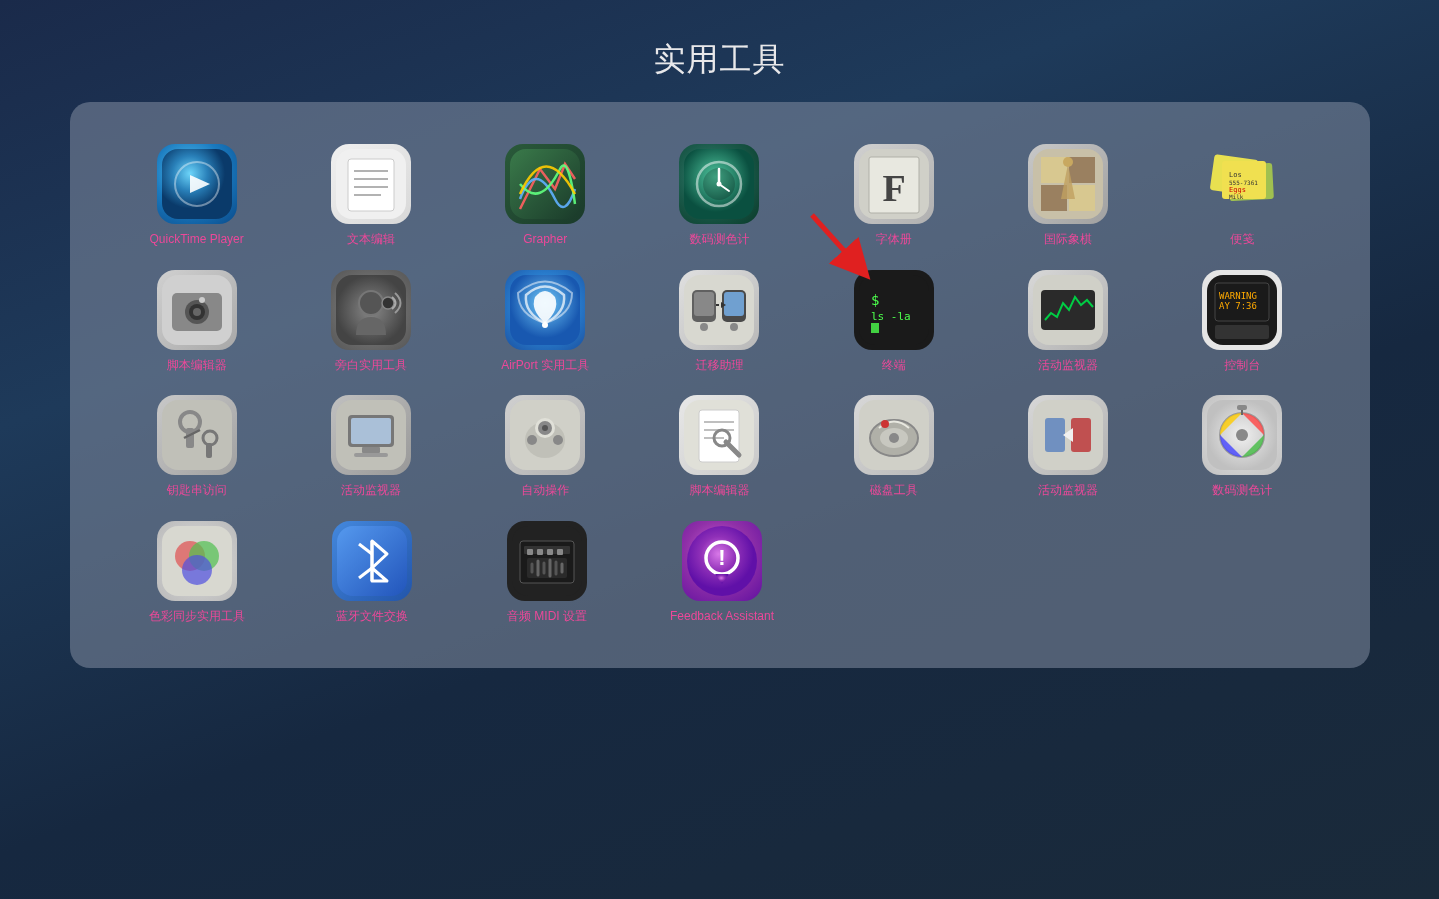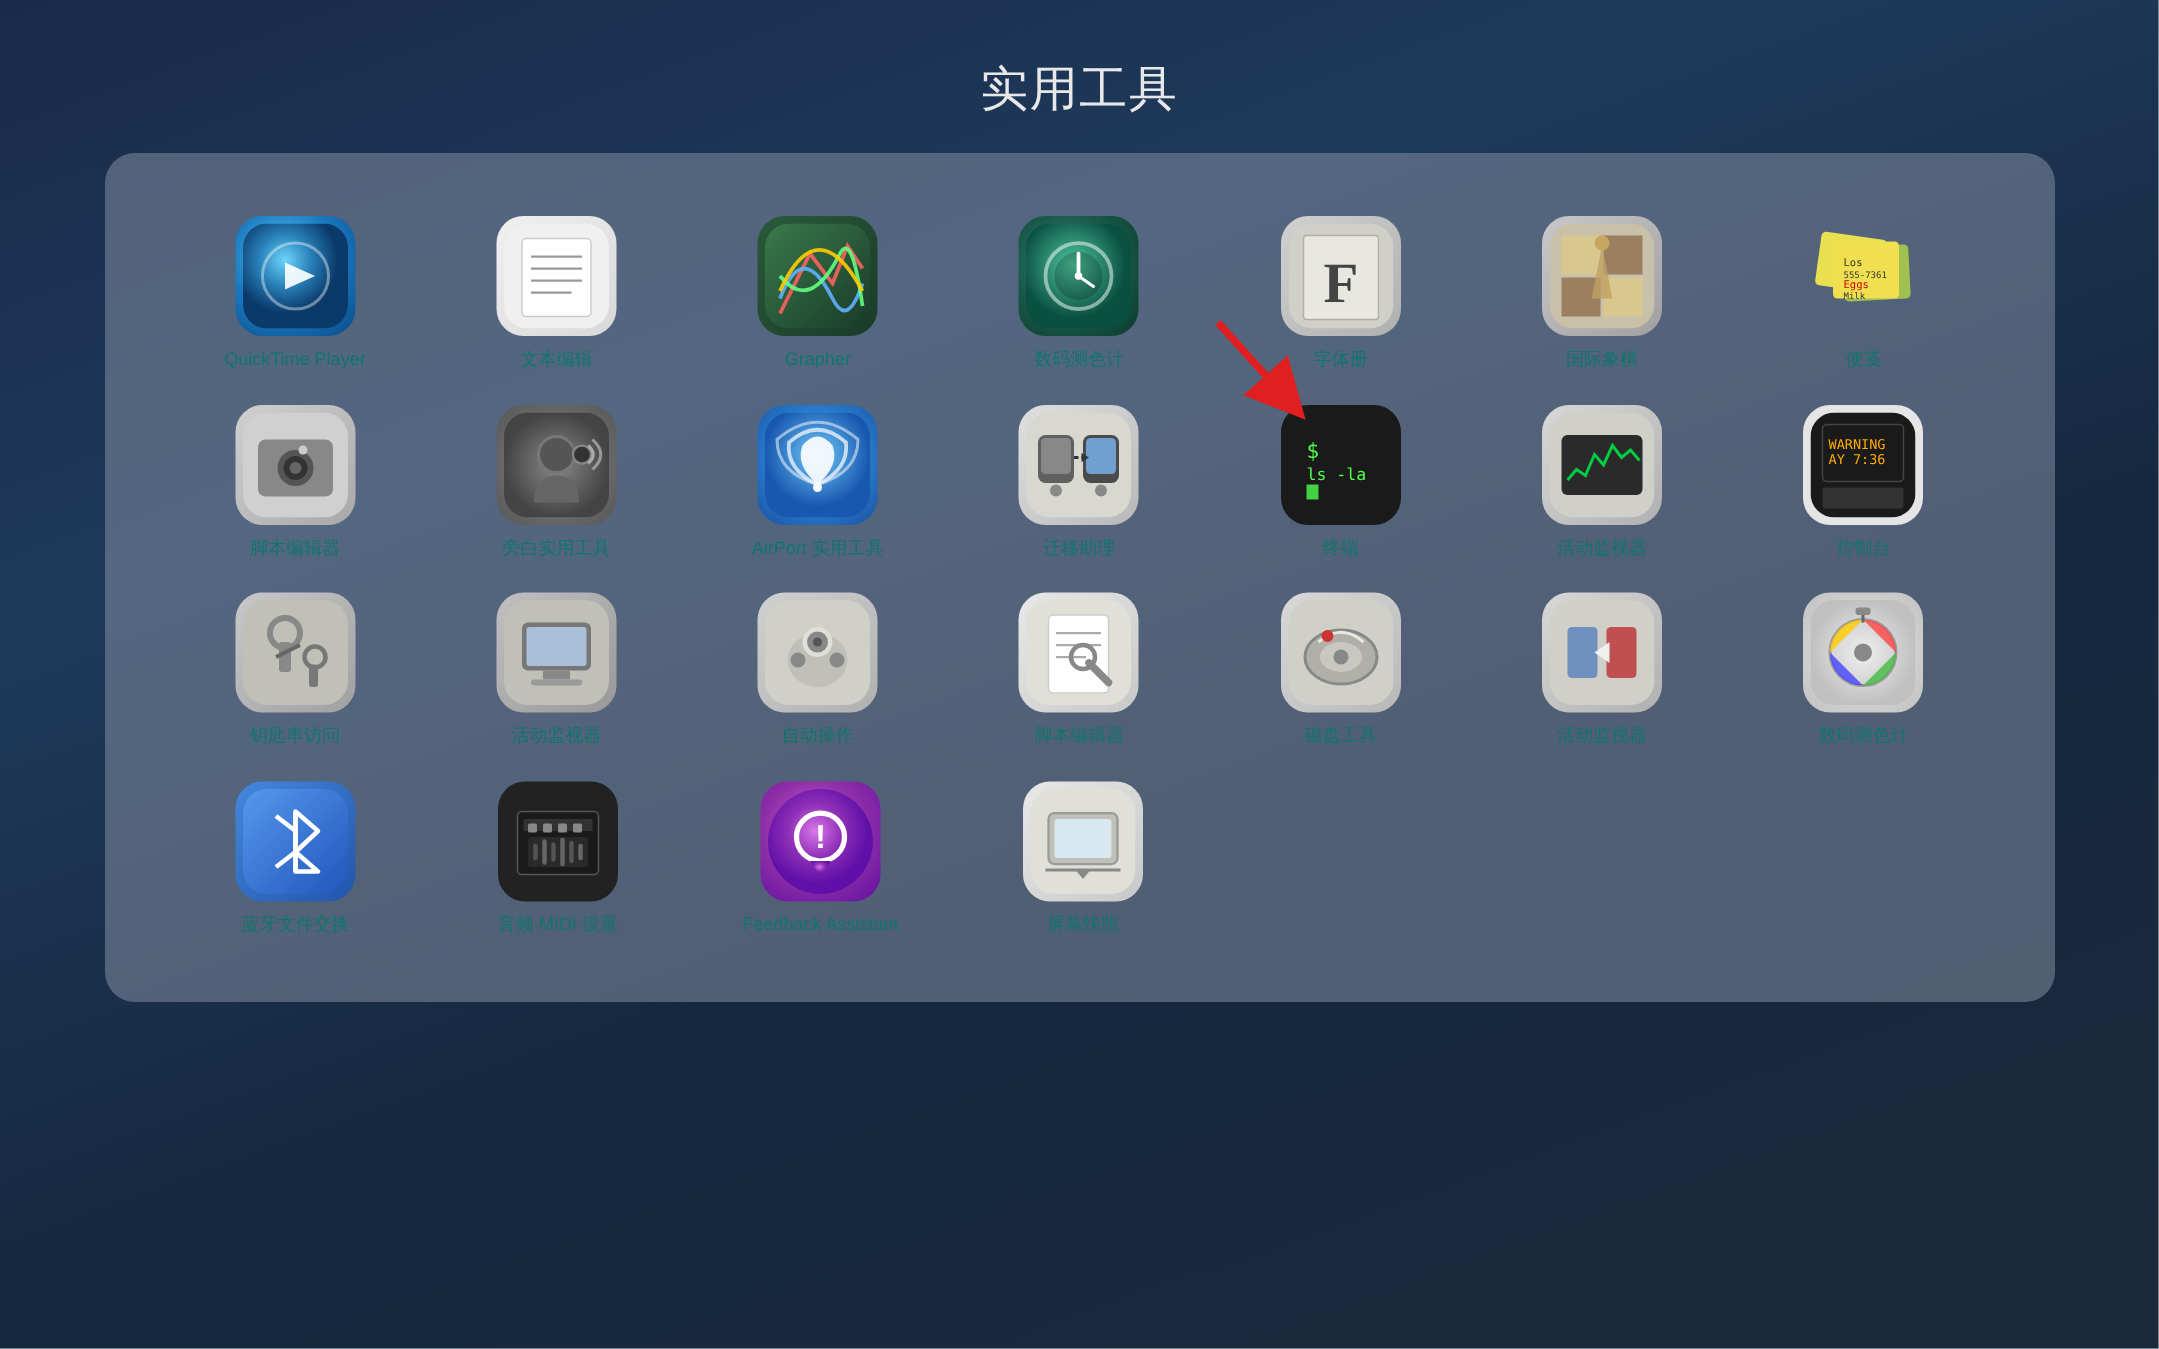--- a/index.html
+++ b/index.html
@@ -62,21 +62,21 @@
       display: flex;
       align-items: center;
       justify-content: center;
       margin-bottom: 8px;
       font-size: 42px;
       overflow: hidden;
       position: relative;
     }
 
     .app-label {
-      color: #0f766e;
+      color: #ec4899;
       font-size: 12px;
       text-align: center;
       line-height: 1.3;
       max-width: 130px;
     }
 
     
     .icon-quicktime {
       background: radial-gradient(circle at 40% 35%, #5bc8f5, #1a7abf, #0a4a8a);
     }
@@ -465,20 +465,31 @@
             <path d="M13 35 A22 22 0 0 1 35 13" fill="#ffcc00" opacity="0.8"></path>
             <circle cx="35" cy="35" r="6" fill="#888"></circle>
             <line x1="35" y1="8" x2="35" y2="15" stroke="#666" stroke-width="2"></line>
             <rect x="30" y="5" width="10" height="5" rx="2" fill="#888"></rect>
           </svg>
         </div>
         <div class="app-label">数码测色计</div>
       </div>
     </div>
     <div class="app-row">
+      <div class="app-item">
+        <div class="app-icon icon-colorsync">
+          <svg width="70" height="70" viewBox="0 0 70 70">
+            <rect width="70" height="70" rx="16" fill="#d8d8d0"></rect>
+            <circle cx="28" cy="30" r="15" fill="#e05050" opacity="0.7"></circle>
+            <circle cx="42" cy="30" r="15" fill="#50c050" opacity="0.7"></circle>
+            <circle cx="35" cy="44" r="15" fill="#5050e0" opacity="0.7"></circle>
+          </svg>
+        </div>
+        <div class="app-label">色彩同步实用工具</div>
+      </div>
       <div class="app-item">
         <div class="app-icon icon-bluetooth">
           <svg width="70" height="70" viewBox="0 0 70 70">
             <defs>
               <linearGradient id="btg" x1="0%" y1="0%" x2="100%" y2="100%">
                 <stop offset="0%" stop-color="#5599ee"></stop>
                 <stop offset="100%" stop-color="#2255bb"></stop>
               </linearGradient>
             </defs>
             <rect width="70" height="70" rx="16" fill="url(#btg)"></rect>
@@ -523,32 +534,20 @@
               </radialGradient>
             </defs>
             <rect width="70" height="70" rx="35" fill="url(#fag)"></rect>
             <circle cx="35" cy="32" r="16" fill="none" stroke="white" stroke-width="3.5"></circle>
             <text x="35" y="39" font-family="Arial" font-size="22" font-weight="bold" fill="white" text-anchor="middle">!</text>
             <polygon points="28,48 35,58 42,48" fill="url(#fag)"></polygon>
           </svg>
         </div>
         <div class="app-label">Feedback Assistant</div>
       </div>
-      <div class="app-item">
-        <div class="app-icon icon-screenshot">
-          <svg width="70" height="70" viewBox="0 0 70 70">
-            <rect width="70" height="70" rx="16" fill="#e0e0d8"></rect>
-            <rect x="12" y="16" width="46" height="34" rx="4" fill="#c0c0b8" stroke="#999" stroke-width="1.5"></rect>
-            <rect x="16" y="20" width="38" height="26" rx="2" fill="#d8e8f0"></rect>
-            <line x1="10" y1="54" x2="60" y2="54" stroke="#888" stroke-width="2"></line>
-            <polygon points="35,60 30,54 40,54" fill="#888"></polygon>
-          </svg>
-        </div>
-        <div class="app-label">屏幕快照</div>
-      </div>
     </div>
   </div>
 
 <svg id="red-arrow-svg" style="position: absolute; pointer-events: none; z-index: 100; left: 792px; top: 210px;" width="90" height="75">
   <defs>
     <marker id="arrowhead" markerWidth="8" markerHeight="8" refX="4" refY="4" orient="auto">
       <polygon points="0 0, 8 4, 0 8" fill="#e02020"></polygon>
     </marker>
   </defs>
   <line x1="20" y1="5" x2="65" y2="55" stroke="#e02020" stroke-width="5" marker-end="url(#arrowhead)"></line>

